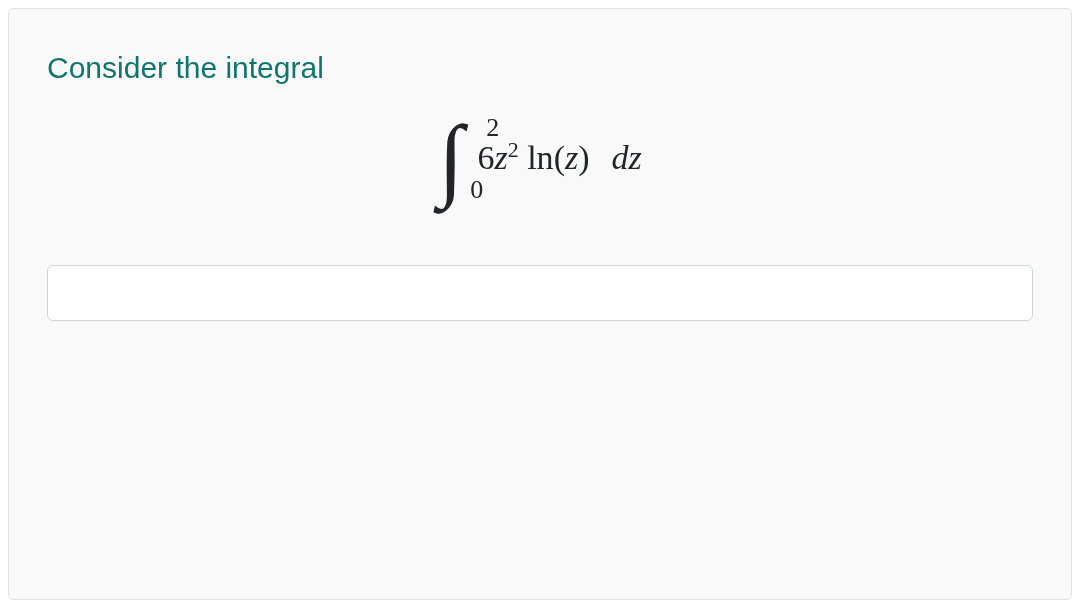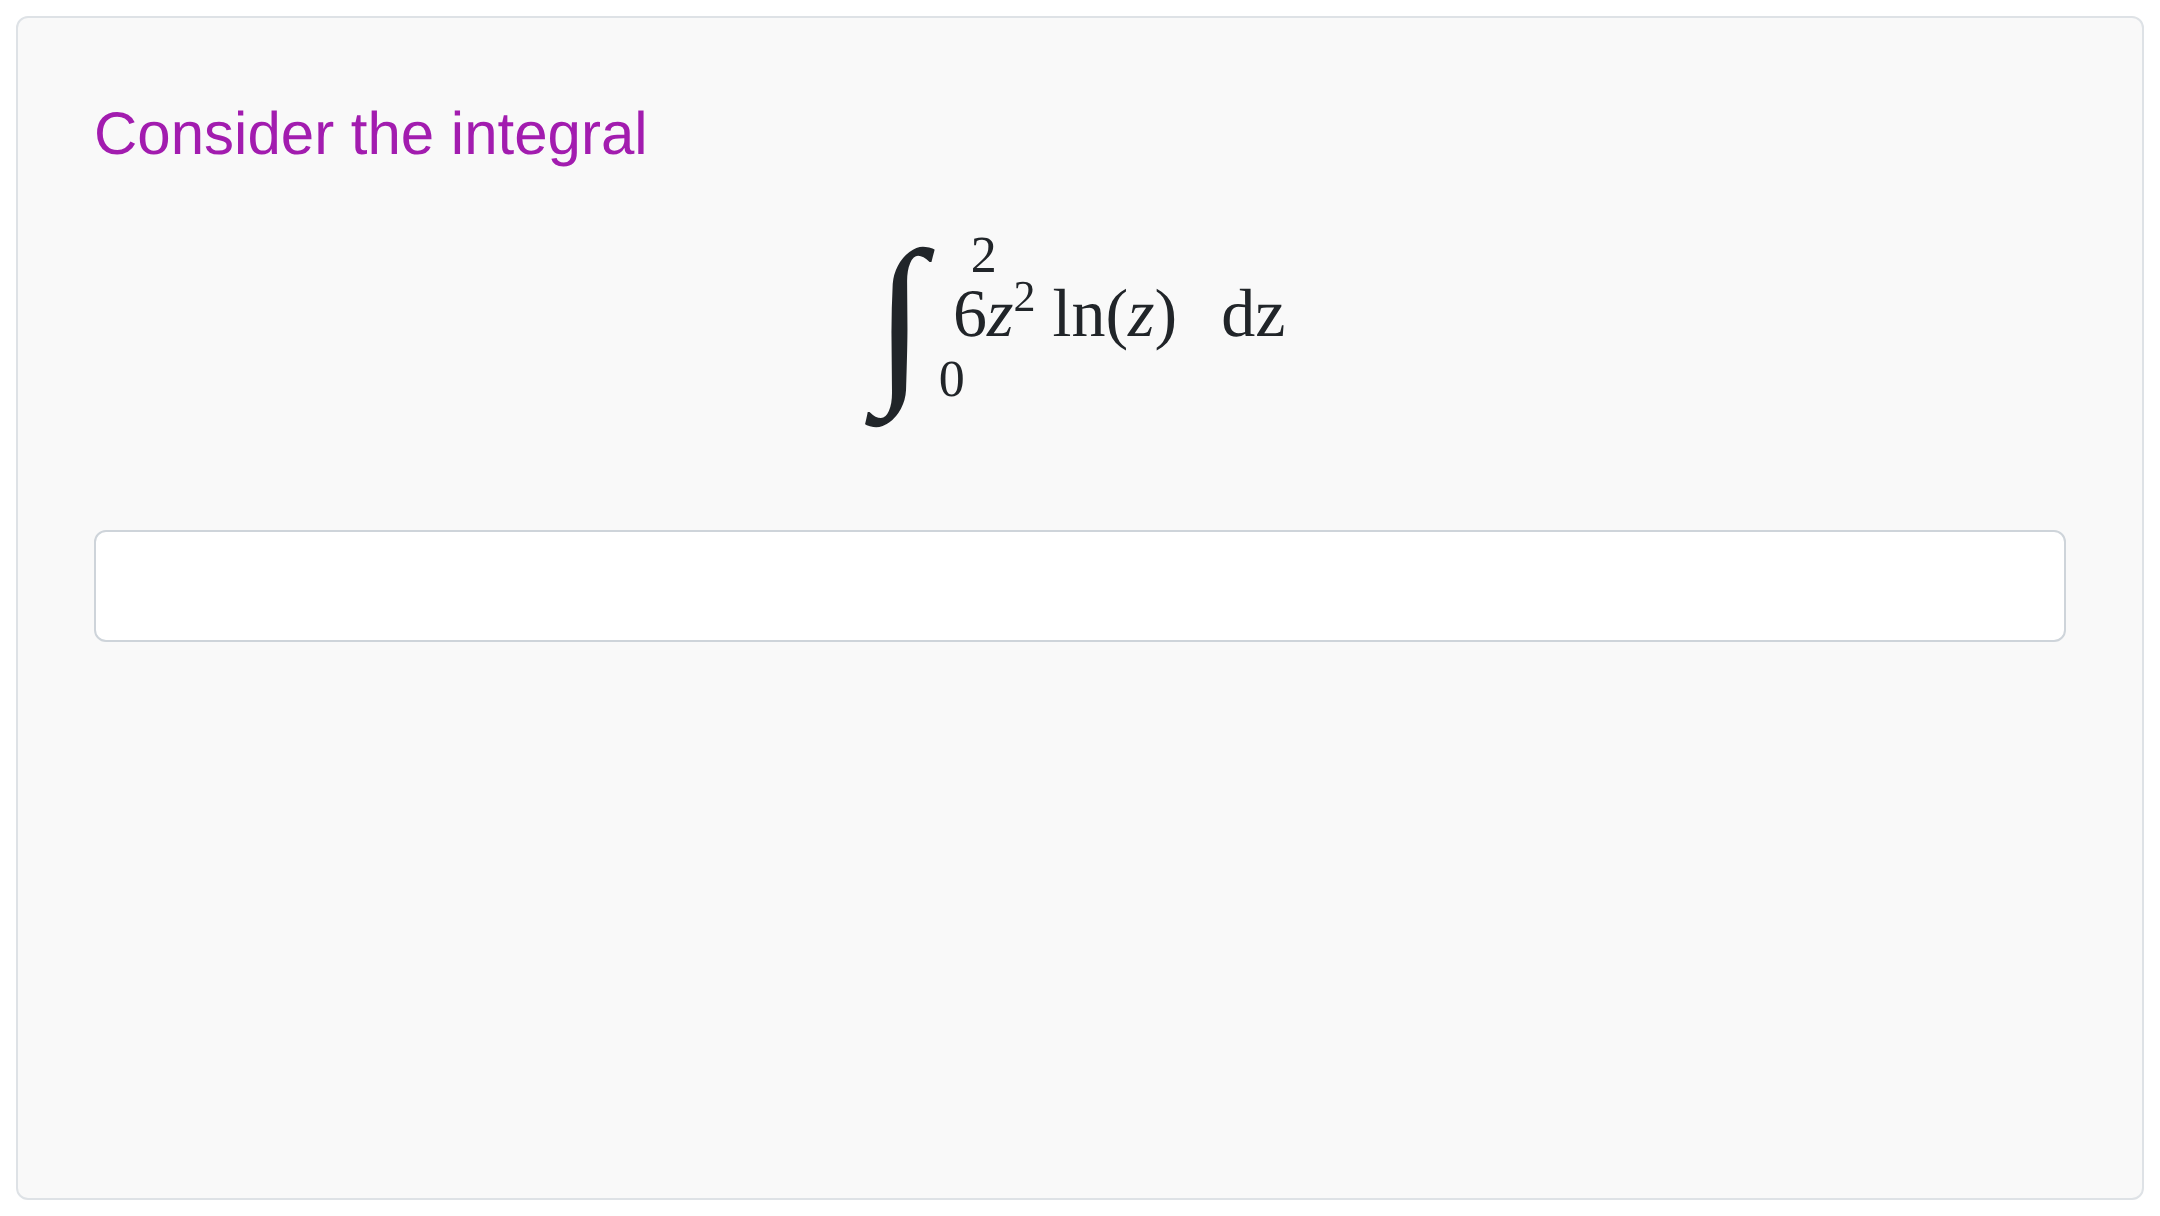--- a/index.html
+++ b/index.html
@@ -16,21 +16,21 @@
     }
     .question-card {
       border: 1px solid #dee2e6;
       border-radius: 6px;
       background: #f9f9f9;
       padding: 38px 38px 40px 38px;
       height: 100%;
     }
     .prompt-text {
       font-size: 30px;
-      color: #a21caf;
+      color: #0f766e;
       line-height: 1.4;
     }
     .integral-block {
       text-align: center;
       margin: 30px 0 34px 0;
       font-family: 'Times New Roman', Times, serif;
       font-size: 32px;
       color: #212529;
     }
     .integral-wrapper {
@@ -68,20 +68,21 @@
     }
     .sup {
       font-size: 22px;
       vertical-align: super;
       line-height: 0;
     }
     .var-z {
       font-style: italic;
     }
     .dz {
+      font-style: italic;
       margin-left: 22px;
     }
     .instruction-text {
       font-size: 30px;
       color: #212529;
       line-height: 1.4;
       margin-top: 14px;
     }
     .answer-input {
       width: 100%;

